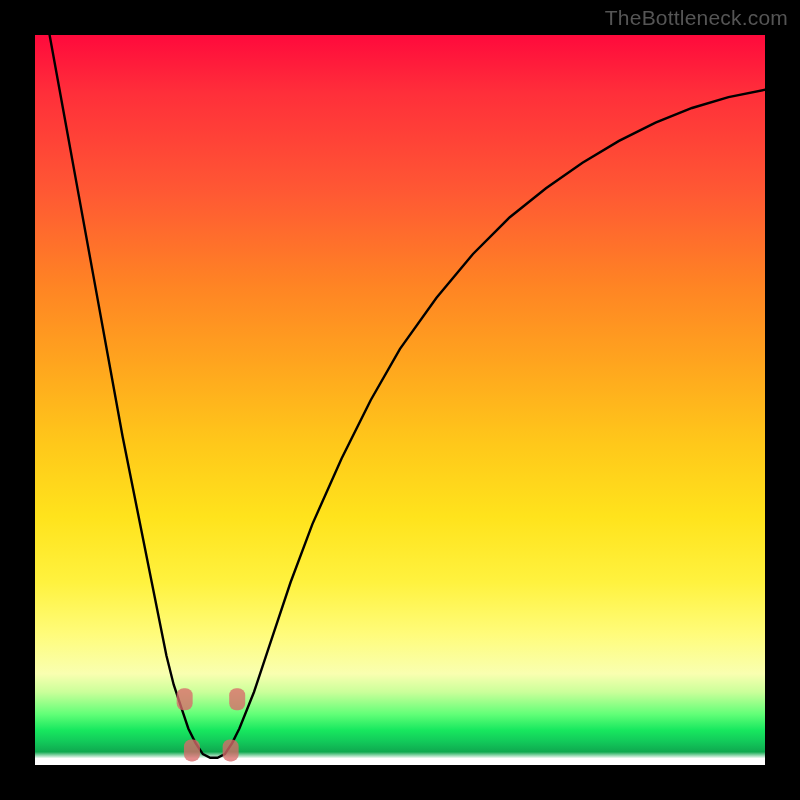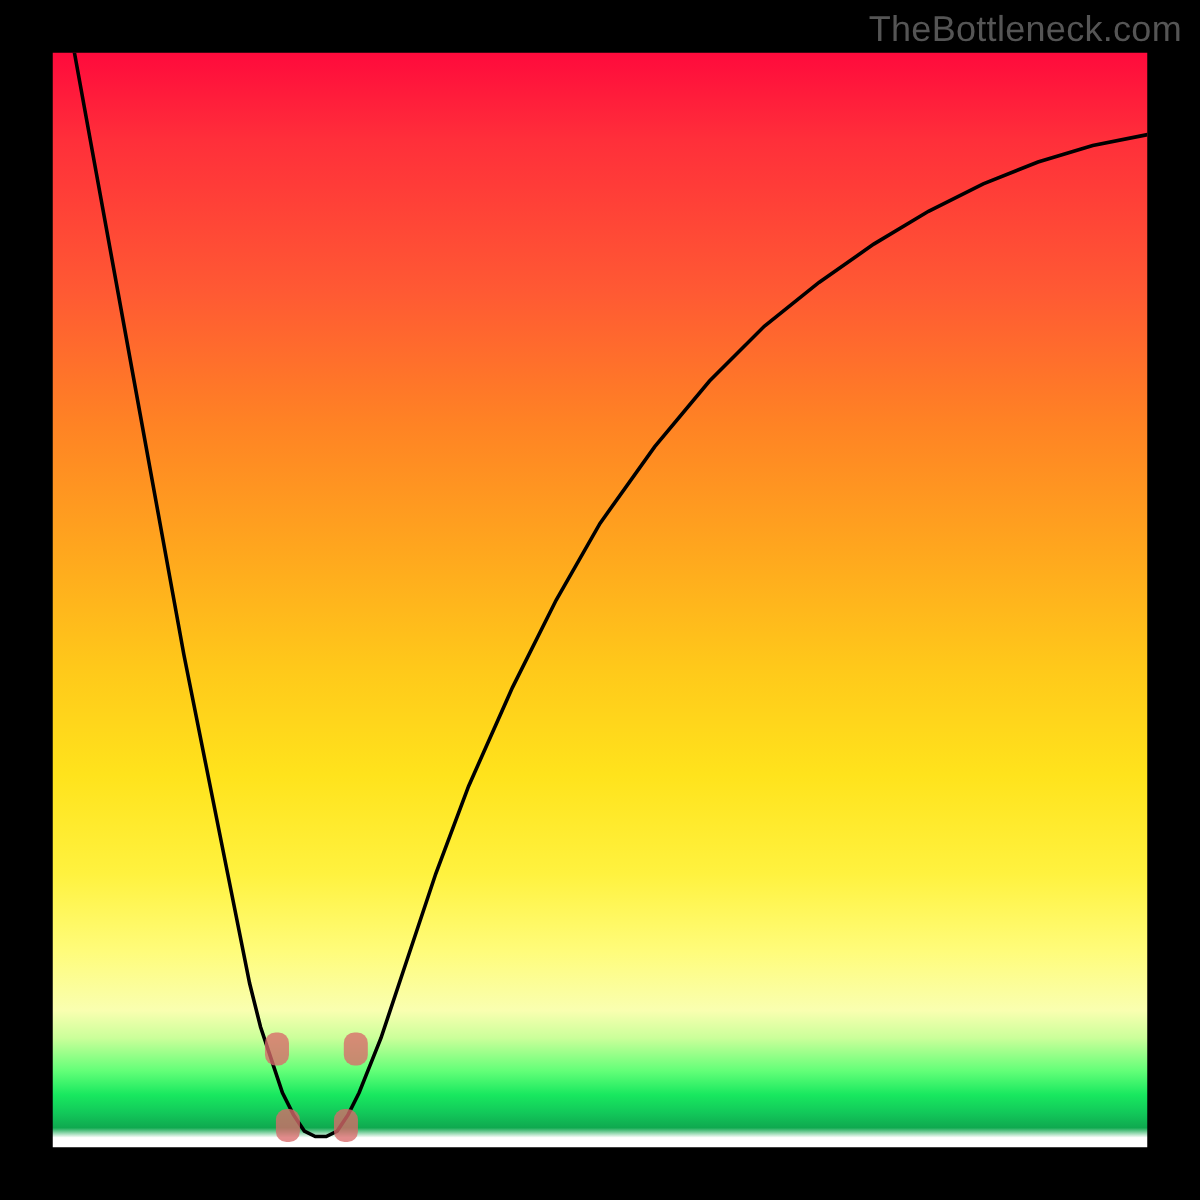--- a/index.html
+++ b/index.html
@@ -15,21 +15,21 @@
     position: relative;
     width: 800px;
     height: 800px;
     background: #000;
   }
   .watermark {
     position: absolute;
     top: 6px;
     right: 12px;
     color: #555;
-    font-size: 24px;
+    font-size: 21px;
     font-weight: 500;
     letter-spacing: 0.2px;
     z-index: 5;
   }
   .plot-area {
     position: absolute;
     left: 35px;
     top: 35px;
     width: 730px;
     height: 730px;

